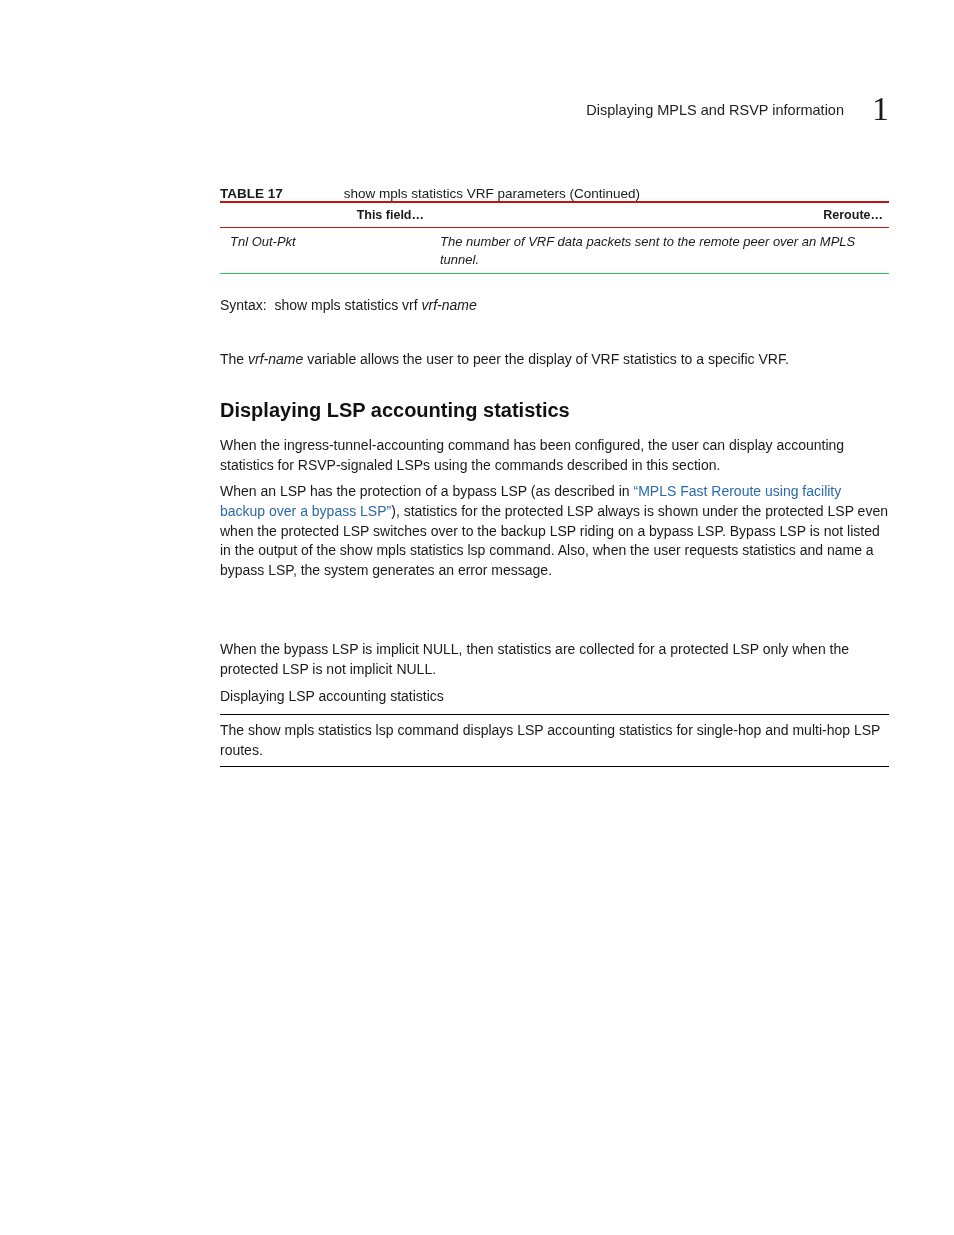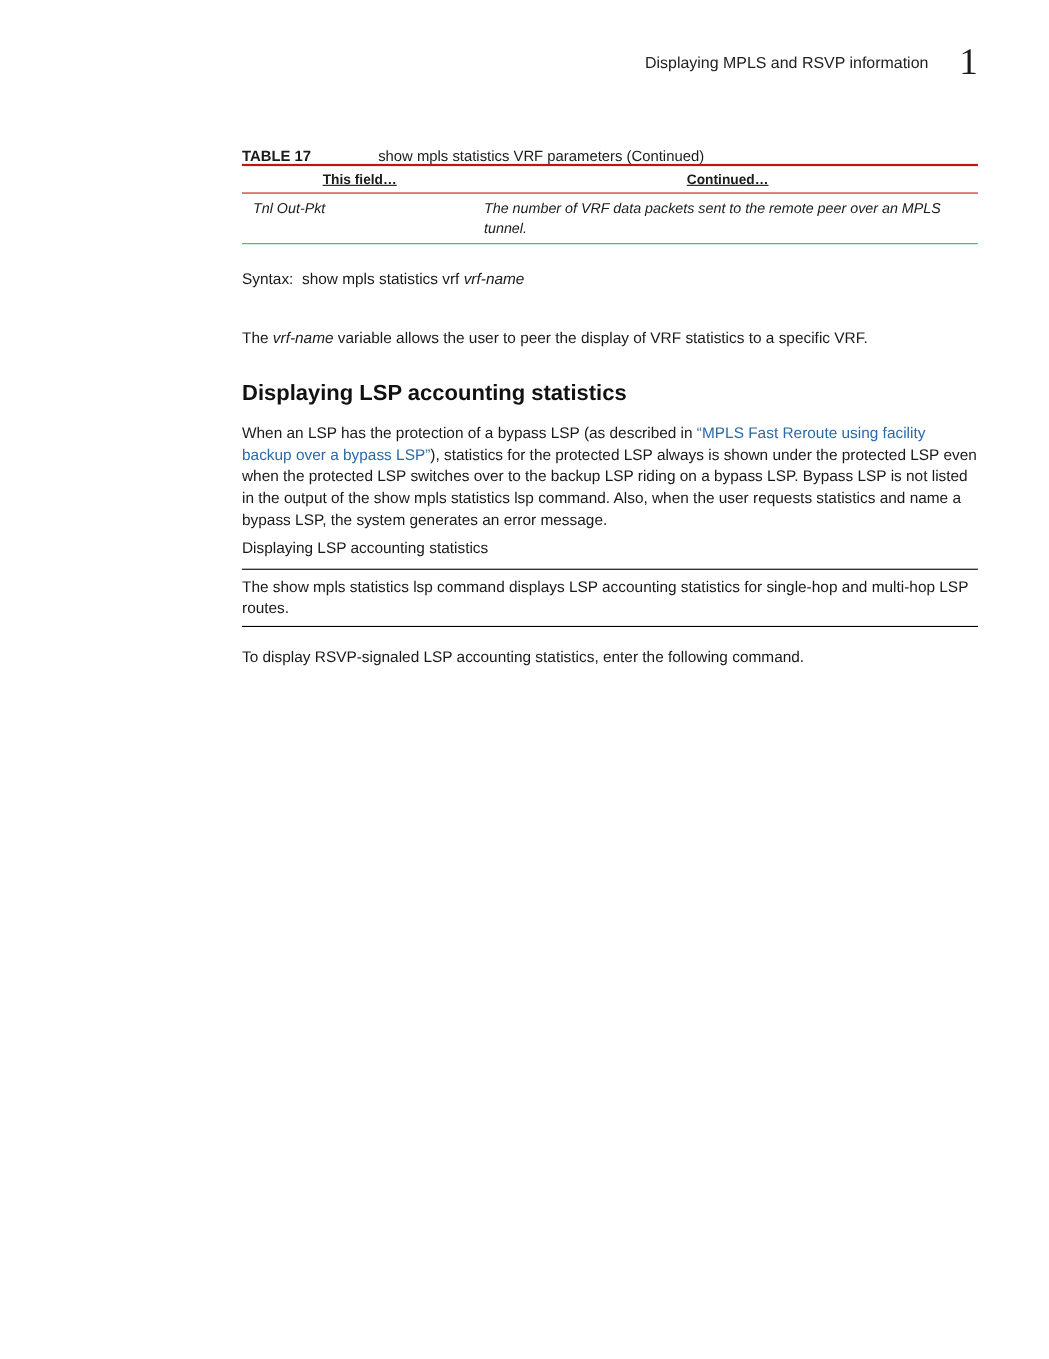--- a/index.html
+++ b/index.html
@@ -9,21 +9,21 @@
     width: 954px;
   }
   body {
     font-family: Arial, Helvetica, sans-serif;
     color: #1a1a1a;
   }
   .page {
     box-sizing: border-box;
     width: 954px;
     min-height: 1235px;
-    padding: 40px 65px 40px 220px;
+    padding: 92px 65px 40px 220px;
     position: relative;
   }
   .running-head {
     display: flex;
     align-items: flex-start;
     justify-content: flex-end;
     gap: 28px;
     margin-bottom: 60px;
   }
   .running-title {
@@ -55,25 +55,24 @@
     width: 100%;
     table-layout: fixed;
   }
   table.vrf .c1 { width: 210px; }
   table.vrf .c2 { width: auto; }
   table.vrf thead tr {
     border-top: 2px solid #c31414;
     border-bottom: 1px solid #c31414;
   }
   table.vrf th {
-    text-align: center;
+    text-align: right;
     font-size: 12.5px;
     font-weight: 700;
     padding: 5px 6px 5px 10px;
-    text-decoration: underline;
   }
   table.vrf td {
     font-size: 13px;
     padding: 5px 6px 5px 10px;
     vertical-align: top;
     line-height: 1.35;
   }
   table.vrf tbody tr:last-child td {
     border-bottom: 1px solid #22c55e;
     font-style: italic;
@@ -134,21 +133,21 @@
   </p>
 
   <table class="vrf">
     <colgroup>
         <col class="c1">
         <col class="c2">
       </colgroup>
     <thead>
       <tr>
         <th>This field…</th>
-        <th>Continued…</th>
+        <th>Reroute…</th>
       </tr>
     </thead>
     <tbody>
       <tr>
         <td>Tnl Out-Pkt</td>
         <td>The number of VRF data packets sent to the remote peer over an MPLS tunnel.</td>
       </tr>
     </tbody>
   </table>
 
@@ -156,29 +155,30 @@
     <span>Syntax:</span>&nbsp;&nbsp;<span>show mpls statistics vrf</span>
     <span class="italic">vrf-name</span>
   </p>
 
   <p class="body" style="margin-top:34px">
     <span>The </span><span class="italic">vrf-name</span><span> variable allows the user to peer the display of VRF statistics to a specific VRF.</span>
   </p>
 
   <h2 class="section">Displaying LSP accounting statistics</h2>
 
+  <p class="body">When the ingress-tunnel-accounting command has been configured, the user can display accounting statistics for RSVP-signaled LSPs using the commands described in this section.</p>
 
   <p class="body">
     <span>When an LSP has the protection of a bypass LSP (as described in </span><a class="ref">“MPLS Fast Reroute using facility backup over a bypass LSP”</a><span>), statistics for the protected LSP always is shown under the protected LSP even when the protected LSP switches over to the backup LSP riding on a bypass LSP. Bypass LSP is not listed in the output of the show mpls statistics lsp command. Also, when the user requests statistics and name a bypass LSP, the system generates an error message.</span>
   </p>
 
 
+  <p class="body" style="margin-top:60px">When the bypass LSP is implicit NULL, then statistics are collected for a protected LSP only when the protected LSP is not implicit NULL.</p>
 
   <p class="body" style="margin-bottom:8px">Displaying LSP accounting statistics</p>
 
   <div class="note">
     <span class="text">The show mpls statistics lsp command displays LSP accounting statistics for single-hop and multi-hop LSP routes.</span>
   </div>
 
-  <p class="body" style="margin-top:10px">To display RSVP-signaled LSP accounting statistics, enter the following command.</p>
 
 
 </div>
 
 </body></html>

